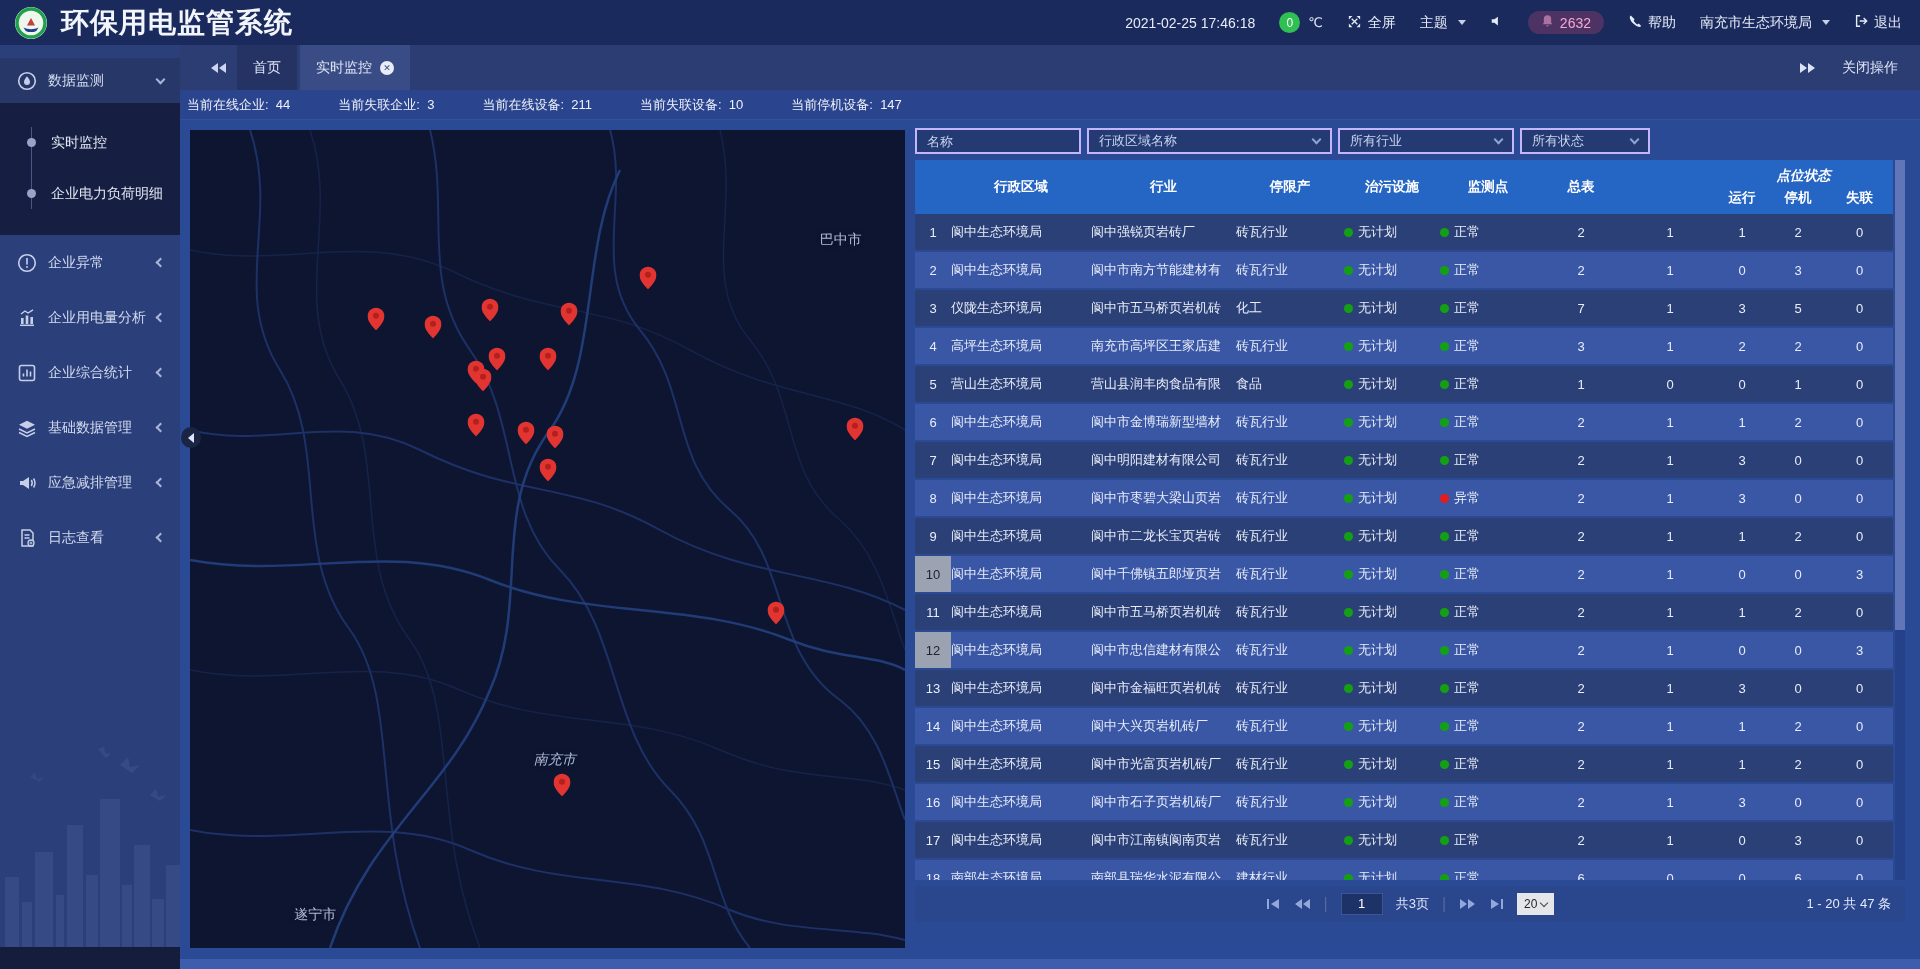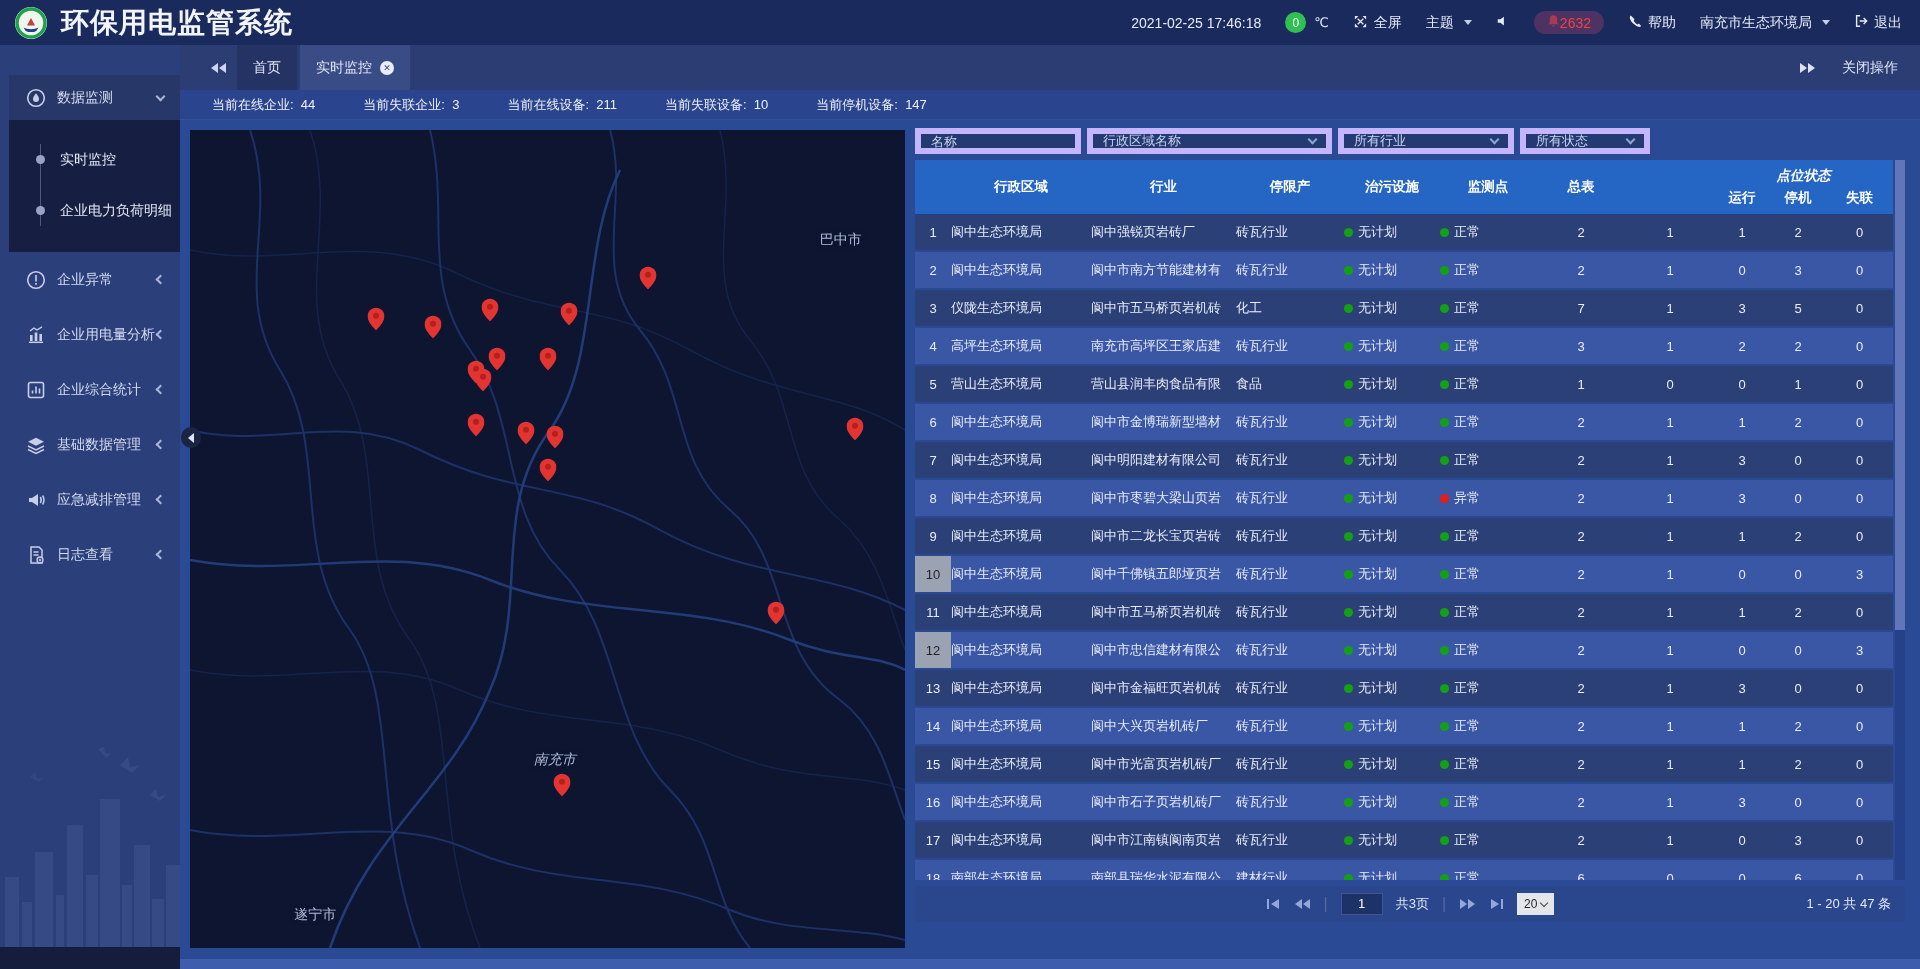--- a/index.html
+++ b/index.html
@@ -7,26 +7,26 @@
   body { position:relative; background:#2b4a95; font-family:"Liberation Sans","DejaVu Sans",sans-serif; }
 
   
   .topbar { position:absolute; left:0; top:0; width:1920px; height:45px; background:#1a2a5c; display:flex; align-items:center; color:#fff; z-index:9; }
   .logo { margin-left:14px; display:flex; align-items:center; }
   .app-title { font-size:28px; font-weight:bold; margin-left:13px; letter-spacing:1px; color:#f2f5fc; }
   .topbar-right { margin-left:auto; display:flex; align-items:center; gap:24px; margin-right:18px; font-size:14px; color:#e6ebf8; }
   .tb-item { display:flex; align-items:center; gap:6px; cursor:default; white-space:nowrap; }
   .temp-circle { width:21px; height:21px; border-radius:50%; background:#2fbf53; color:#fff; font-size:12px; display:flex; align-items:center; justify-content:center; }
   .temp-unit { font-size:13px; margin-left:2px; }
-  .badge-pill { background:rgba(196,70,120,.30); color:#ef4444; border-radius:12px; padding:3px 13px; font-size:14px; display:flex; align-items:center; }
+  .badge-pill { background:rgba(196,70,120,.30); color:#f9a8d4; border-radius:12px; padding:3px 13px; font-size:14px; display:flex; align-items:center; gap:6px; }
   .caret { width:0; height:0; border-left:4px solid transparent; border-right:4px solid transparent; border-top:5px solid #c6cfe8; display:inline-block; margin-left:4px; }
 
   
   .sidebar { position:absolute; left:0; top:45px; width:180px; height:924px; background:#2b3f7b; color:#d4dbef; z-index:8; overflow:hidden; }
-  .menu { padding-top:30px; position:relative; z-index:2;margin-left:9px; }
+  .menu { padding-top:13px; position:relative; z-index:2; }
   .menu-item { height:45px; display:flex; align-items:center; padding:0 16px 0 17px; font-size:14px; cursor:pointer; }
   .menu-item.open { background:#273768; }
   .menu-item .mi-icon { width:20px; height:20px; margin-right:11px; color:#c7cfe8; display:flex; align-items:center; }
   .menu-item.tall { height:55px; }
   .chev { display:inline-block; width:7px; height:7px; border-left:2px solid #aab4d4; border-bottom:2px solid #aab4d4; margin-left:auto; }
   .chev.down { transform:rotate(-45deg); margin-top:-3px; }
   .chev.left { transform:rotate(45deg); }
   .submenu { position:relative; background:#161f41; padding:14px 0 16px 0; }
   .submenu:before { content:""; position:absolute; left:31px; top:24px; bottom:26px; width:1px; background:#4c5884; }
   .submenu-item { height:51px; display:flex; align-items:center; padding-left:27px; font-size:14px; color:#e2e7f5; cursor:pointer; }
@@ -36,36 +36,36 @@
 
   
   .tabbar { position:absolute; left:180px; top:45px; width:1740px; height:45px; background:#2c3d73; display:flex; align-items:stretch; z-index:7; }
   .tab-collapse { display:flex; align-items:center; padding:0 10px 0 30px; color:#cdd6ee; cursor:pointer; }
   .tab { display:flex; align-items:center; gap:8px; padding:0 16px; font-size:14px; color:#dfe4f4; background:#253264; margin-right:3px; cursor:pointer; }
   .tab.active { background:#3a4c86; }
   .tab-close { width:14px; height:14px; border-radius:50%; background:#e9edf8; color:#39497f; font-size:9px; font-weight:bold; line-height:14px; text-align:center; }
   .tabbar-right { margin-left:auto; display:flex; align-items:center; gap:26px; padding-right:22px; color:#dde3f3; font-size:14px; }
 
   
-  .statsbar { position:absolute; left:180px; top:90px; width:1740px; height:30px; background:#2a448e; border-bottom:1px solid #32509e; display:flex; align-items:center; gap:48px; padding-left:32px; color:#eef1fa; font-size:13px; z-index:6; }
+  .statsbar { position:absolute; left:180px; top:90px; width:1740px; height:30px; background:#2a448e; border-bottom:1px solid #32509e; display:flex; align-items:center; gap:48px; padding-left:7px; color:#eef1fa; font-size:13px; z-index:6; }
   .stat b { font-weight:normal; }
 
   
   .content { position:absolute; left:180px; top:120px; width:1740px; height:839px; background:#2b4a95; }
   .map { position:absolute; left:10px; top:10px; width:715px; height:818px; background:#0d1531; overflow:hidden; }
   .map-roads { position:absolute; left:0; top:0; }
   .city-label { position:absolute; color:#b2bdd8; font-size:14px; transform:translate(-50%,-50%); white-space:nowrap; text-shadow:0 0 4px #0d1531; }
   .pin { position:absolute; transform:translate(-50%,-100%); }
   .map-toggle { position:absolute; left:181px; top:427px; width:20px; height:21px; border-radius:50%; background:#1a2445; display:flex; align-items:center; justify-content:center; z-index:10; cursor:pointer; }
   .map-toggle:after { content:""; width:0; height:0; border-top:5px solid transparent; border-bottom:5px solid transparent; border-right:6px solid #dfe6f8; margin-right:1px; }
 
   
   .panel { position:absolute; left:735px; top:8px; width:990px; height:794px; }
   .filters { display:flex; gap:6px; height:26px; }
-  .f-box { background:#233a72; border:6px solid #c4b5fd; color:#c9d4ee; font-size:13px; display:flex; align-items:center; padding:0 10px; cursor:pointer; }
+  .f-box { background:#233a72; border:2px solid #c4b5fd; color:#c9d4ee; font-size:13px; display:flex; align-items:center; padding:0 10px; cursor:pointer; }
   .f-box input { background:transparent; border:none; outline:none; width:100%; color:#c9d4ee; font-size:13px; font-family:inherit; }
   .f-box input::placeholder { color:#c9d4ee; opacity:1; }
   .f-chev { width:7px; height:7px; border-left:2px solid #8fa3d2; border-bottom:2px solid #8fa3d2; transform:rotate(-45deg); margin-left:auto; margin-top:-3px; }
 
   .tablewrap { position:relative; margin-top:6px; }
   .thead { height:54px; width:978px; background:#2565c4; color:#fff; font-size:13.5px; font-weight:bold; display:grid; grid-template-columns:36px 140px 145px 108px 96px 96px 90px 88px 56px 56px 1fr; }
   .th { display:flex; align-items:center; justify-content:center; }
   .th-group { grid-column:9/12; position:relative; display:grid; grid-template-columns:56px 56px 1fr; align-items:end; padding-bottom:7px; }
   .th-group .group-title { position:absolute; top:7px; left:0; right:0; text-align:center; font-style:italic; }
   .th-group span { text-align:center; }

